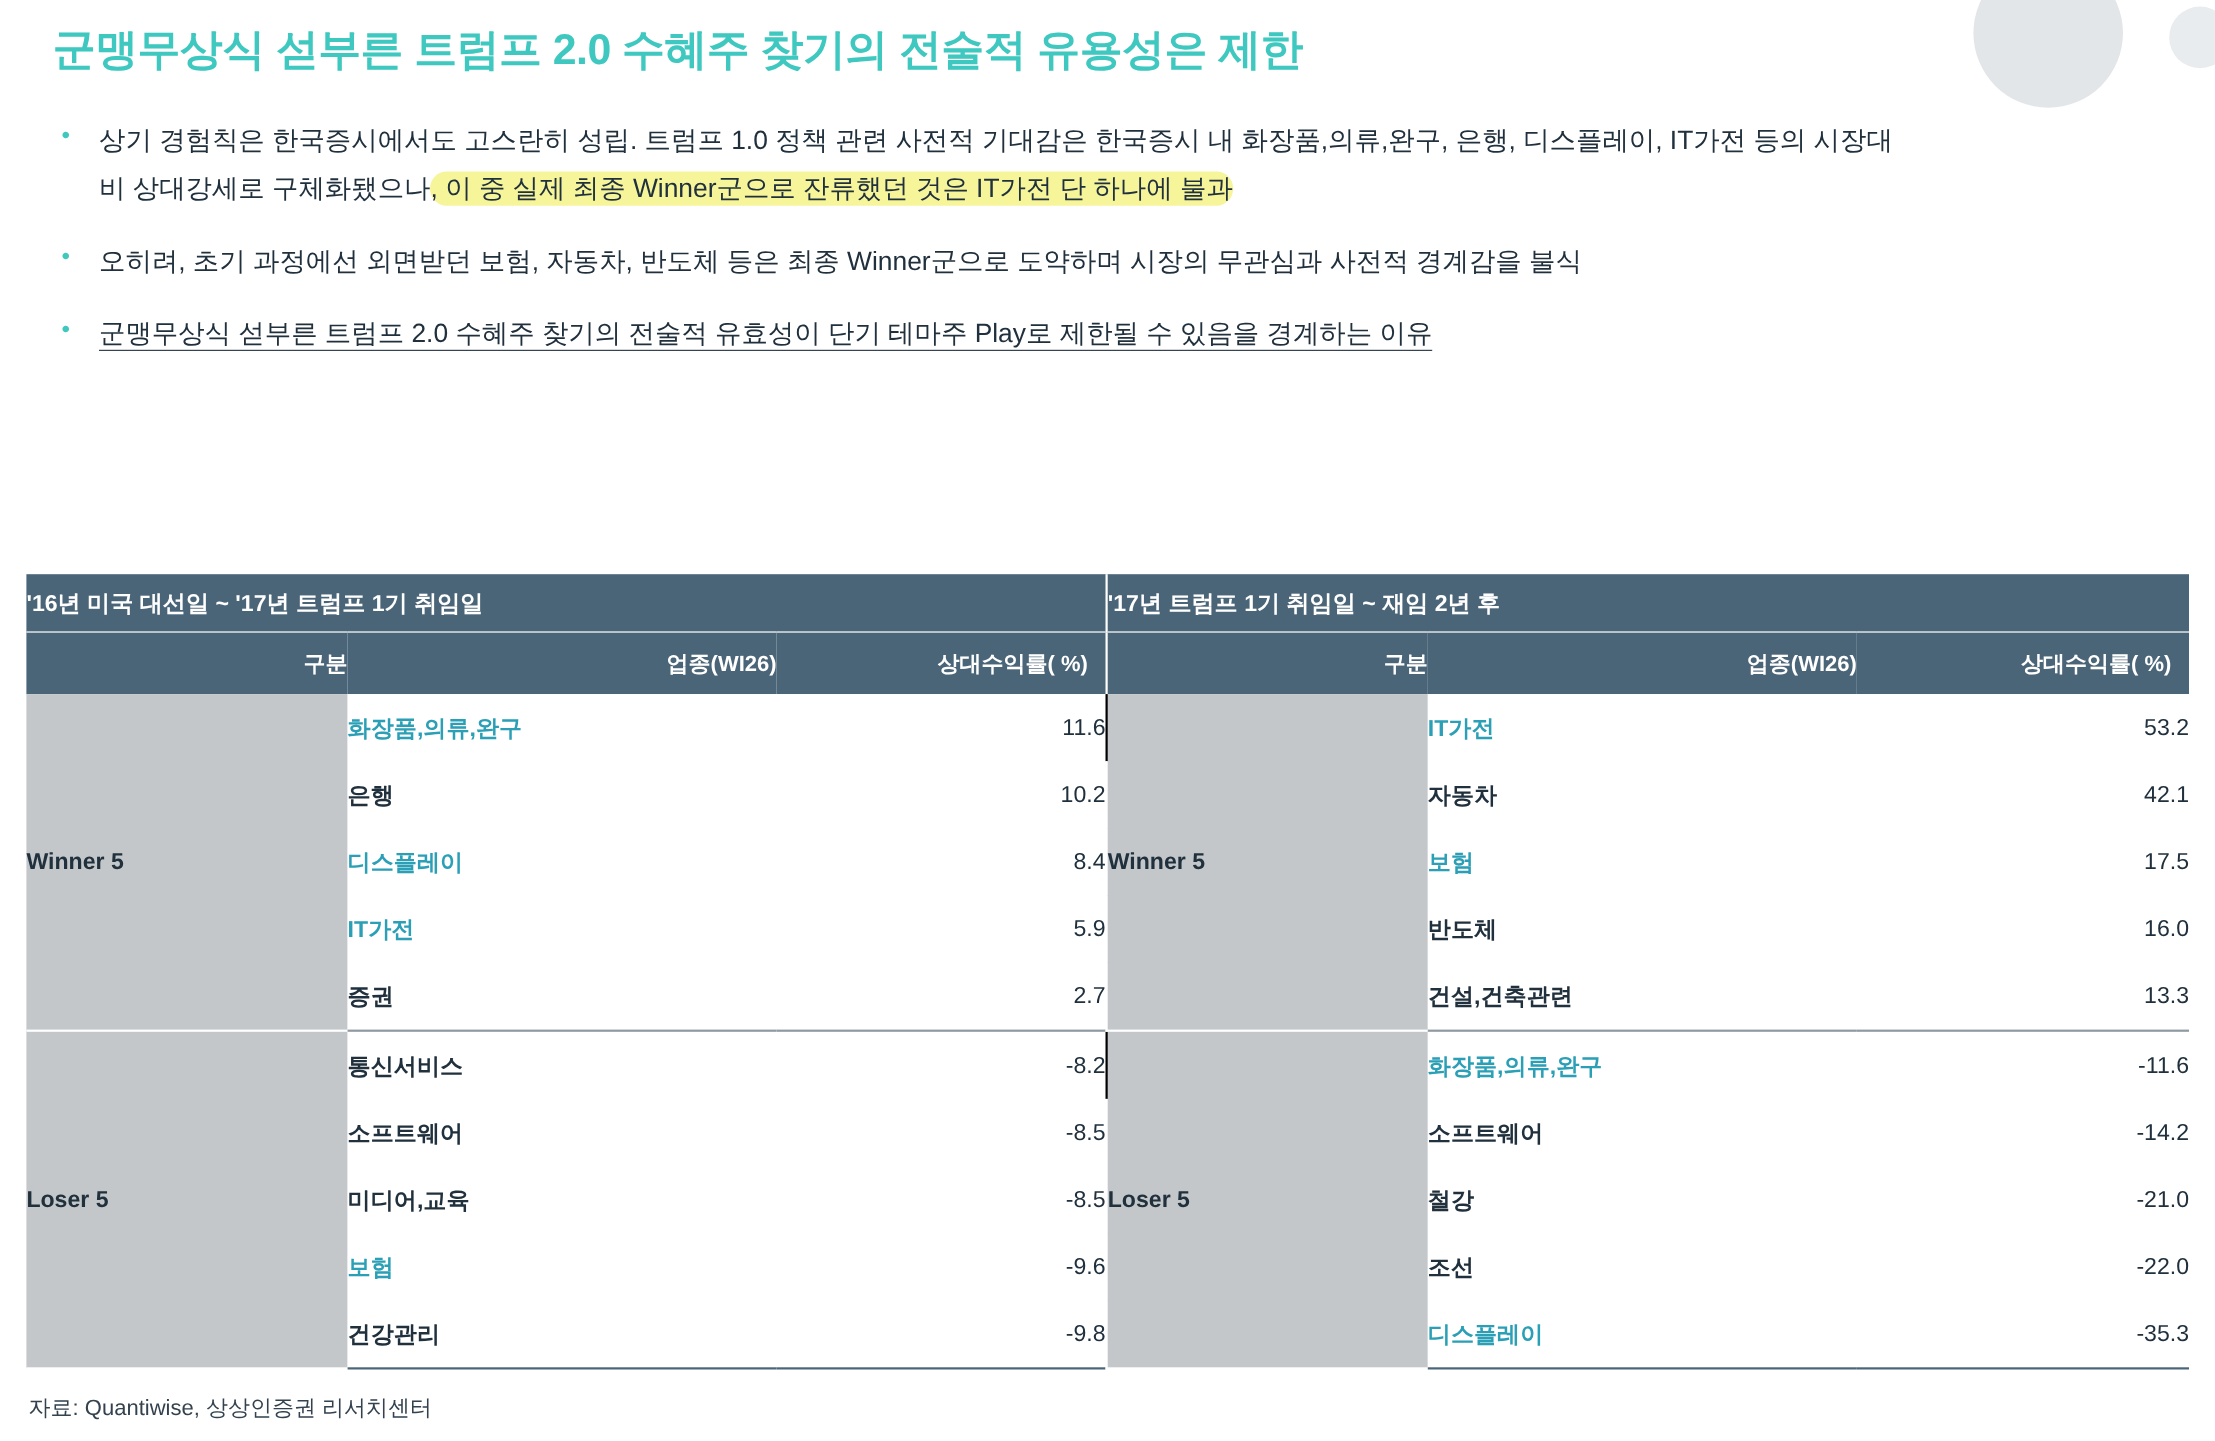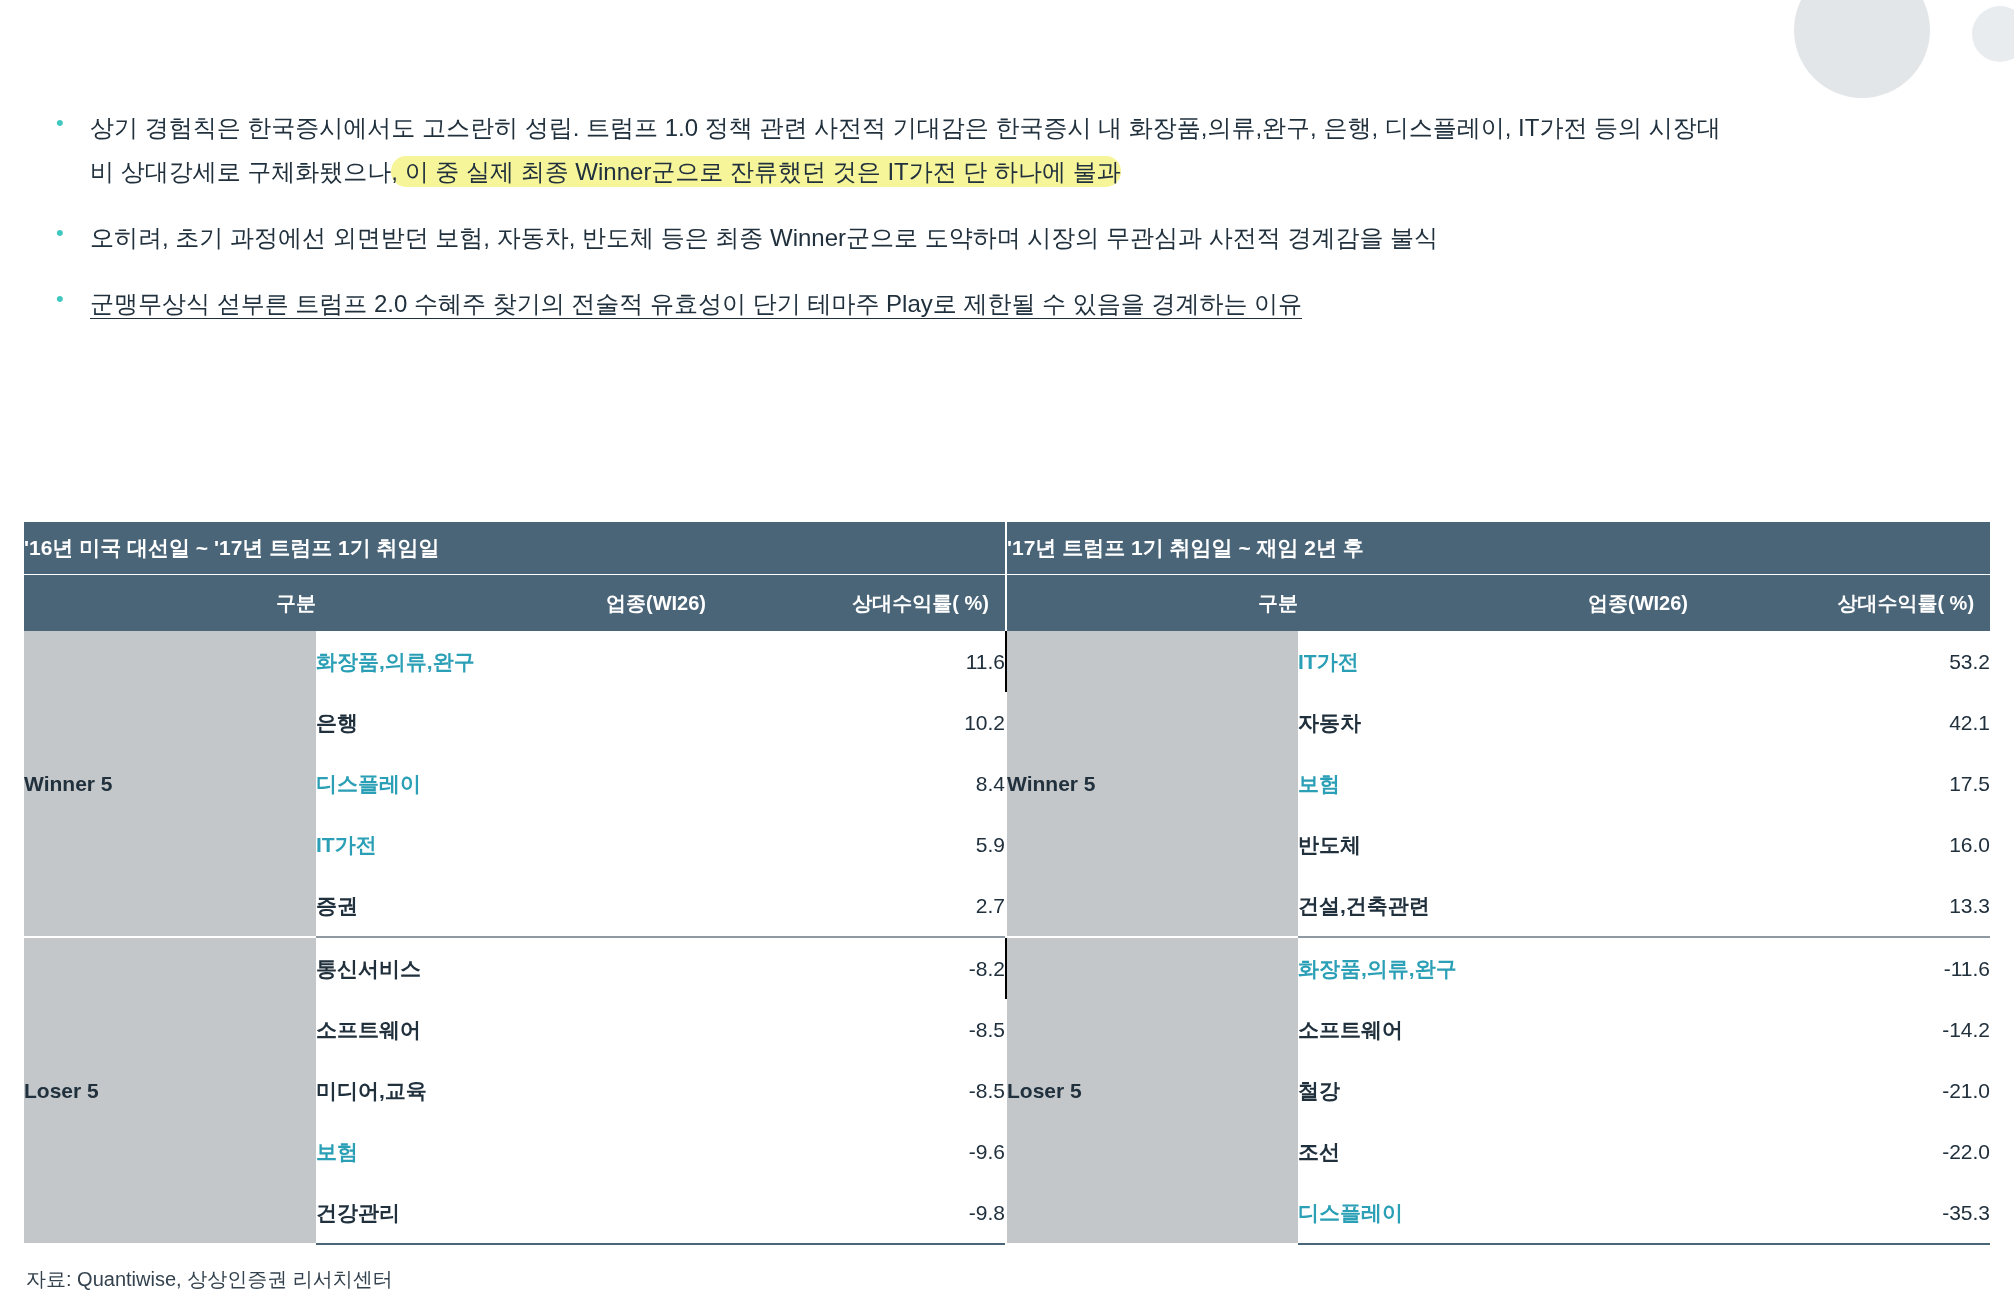--- a/index.html
+++ b/index.html
@@ -164,20 +164,21 @@
   }
 </style>
 </head>
 <body>
 
 <div class="page">
 
   <div class="deco-circle-1"></div>
   <div class="deco-circle-2"></div>
 
+  <div class="title">군맹무상식 섣부른 트럼프 2.0 수혜주 찾기의 전술적 유용성은 제한</div>
 
   <div class="bullets">
 
     <div class="bullet-row">
       <div class="bullet-dot">•</div>
       <div class="bullet-text"><span>상기 경험칙은 한국증시에서도 고스란히 성립. 트럼프 1.0 정책 관련 사전적 기대감은 한국증시 내 화장품,의류,완구, 은행, 디스플레이, IT가전 등의 시장대비 상대강세로 구체화됐으나</span><span class="hl">, 이 중 실제 최종 Winner군으로 잔류했던 것은 IT가전 단 하나에 불과</span></div>
     </div>
 
     <div class="bullet-row">
       <div class="bullet-dot">•</div>

